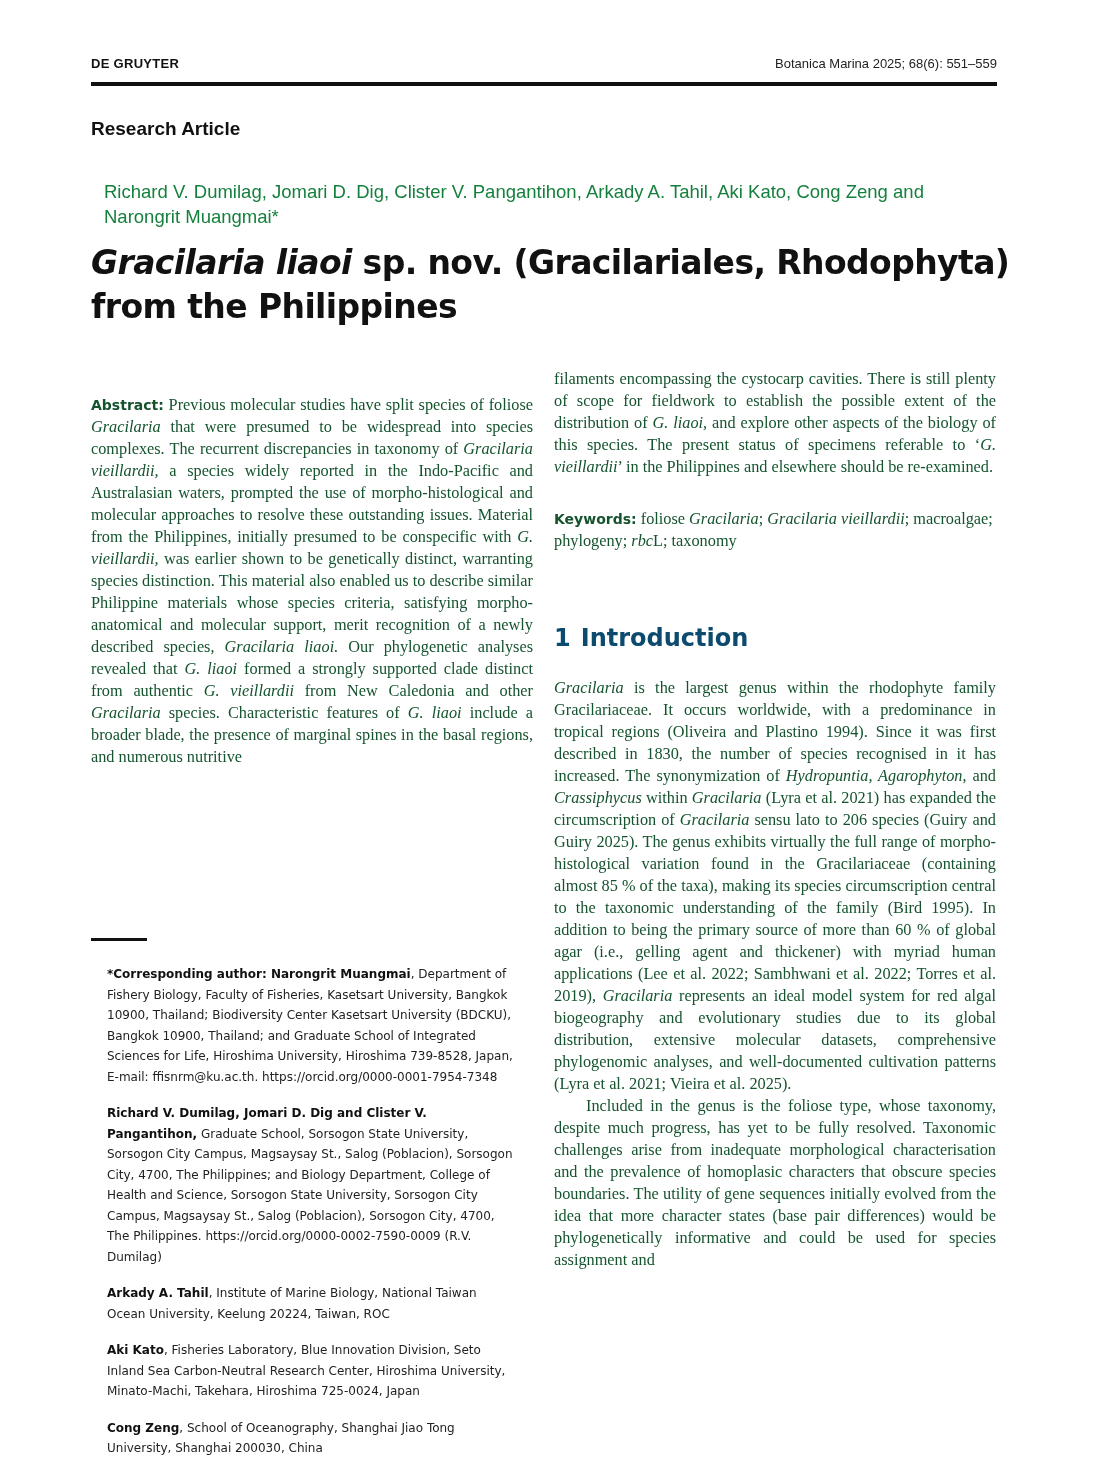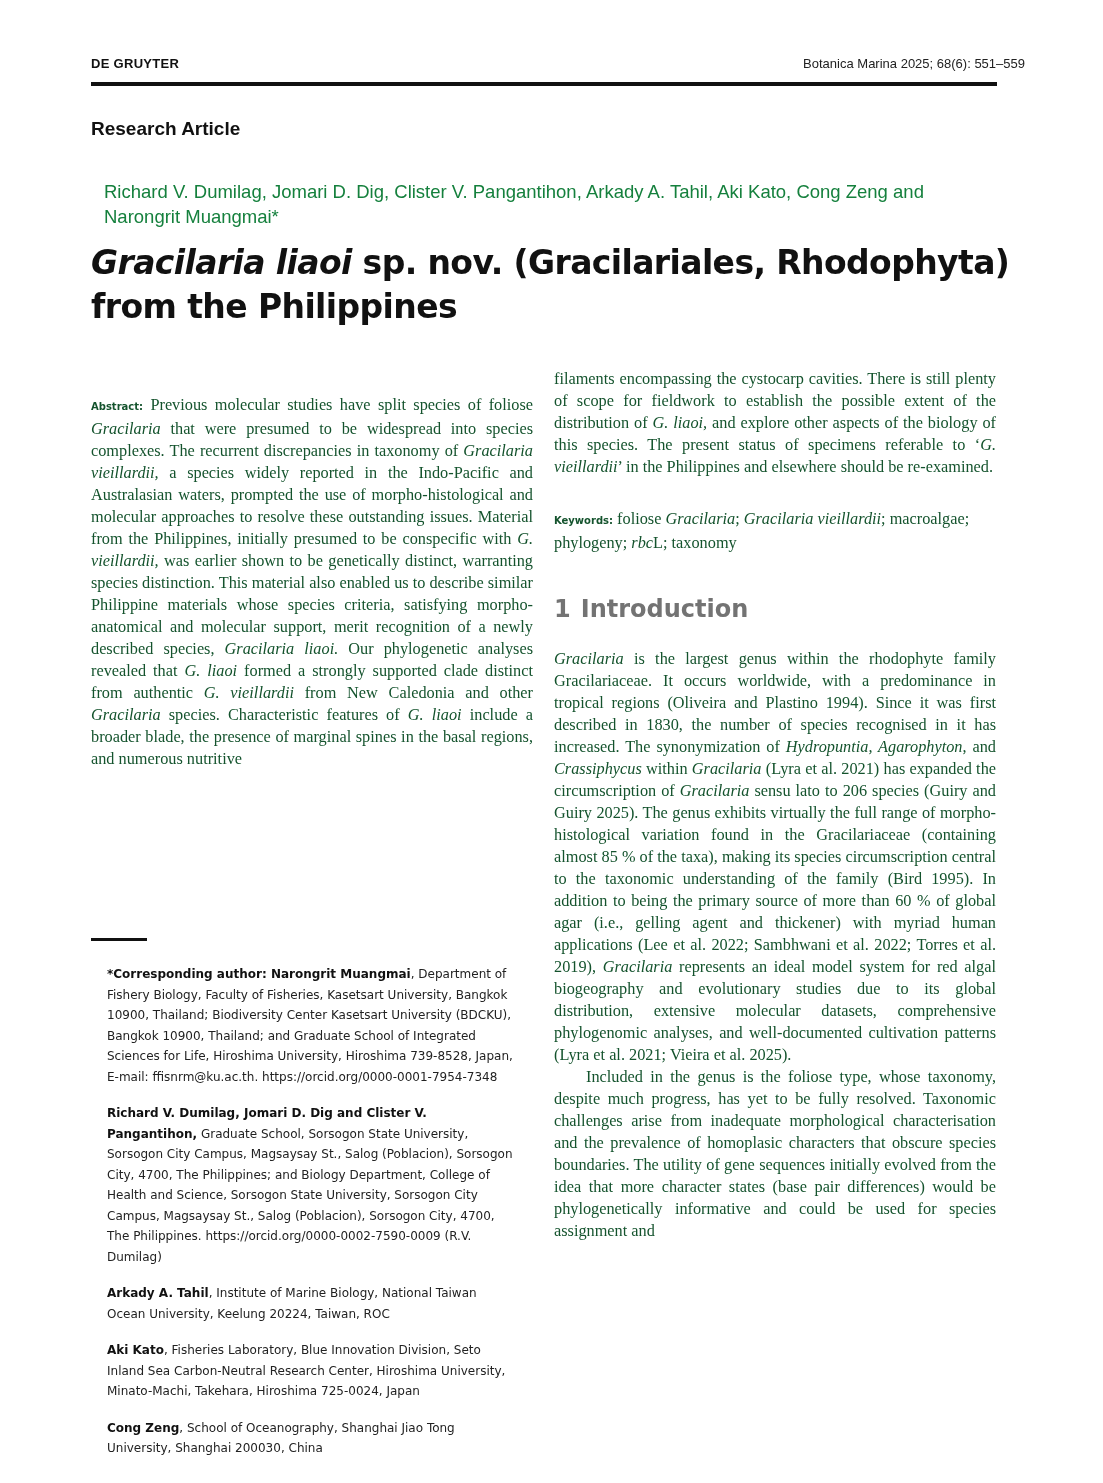--- a/index.html
+++ b/index.html
@@ -1,36 +1,36 @@
 <!DOCTYPE html>
 <html><head>
 <meta charset="utf-8">
 <style>
   html, body { margin: 0; padding: 0; background: #ffffff; }
   body { width: 1103px; height: 1483px; position: relative; overflow: hidden; color: #1a1a1a; }
-  .header { position: absolute; left: 91px; top: 56px; width: 906px; height: 14px; padding-left: 28px; }
+  .header { position: absolute; left: 91px; top: 56px; width: 906px; height: 14px; }
   .publisher { position: absolute; left: 0; top: 0; font-family: "Liberation Sans", sans-serif; font-weight: bold; font-size: 13px; letter-spacing: 0.3px; color: #111; }
   .journal-ref { position: absolute; right: 0; top: 0; font-family: "Liberation Sans", sans-serif; font-size: 13px; color: #222; }
   .rule { position: absolute; left: 91px; top: 82px; width: 906px; height: 4px; background: #111; }
   .article-type { position: absolute; left: 91px; top: 118px; font-family: "Liberation Sans", sans-serif; font-weight: bold; font-size: 19px; color: #111; }
   .authors { position: absolute; left: 104px; top: 179px; width: 900px; font-family: "Liberation Sans", sans-serif; font-size: 18.5px; line-height: 25px; color: #15803d; }
   .title { position: absolute; left: 91px; top: 241px; width: 920px; font-family: "DejaVu Sans", sans-serif; font-weight: bold; font-size: 33px; line-height: 44px; color: #111; letter-spacing: -0.6px; }
   .title i { font-style: italic; }
   .col-left { position: absolute; left: 91px; top: 371px; width: 442px; }
   .col-right { position: absolute; left: 554px; top: 368px; width: 442px; }
   .meta { font-family: "DejaVu Sans", sans-serif; font-size: 12px; line-height: 20.5px; color: #222; }
   .body-text { font-family: "Liberation Serif", serif; font-size: 16.3px; line-height: 22px; text-align: justify; color: #14532d; }
   .abstract { margin-top: 23px; }
-  .label-bold { font-family: "DejaVu Sans", sans-serif; font-weight: bold; font-size: 10px; }
+  .label-bold { font-family: "DejaVu Sans", sans-serif; font-weight: bold; font-size: 14px; }
   .footnote-rule { position: absolute; left: 91px; top: 938px; width: 56px; height: 3px; background: #111; }
   .footnotes { position: absolute; left: 91px; top: 948px; width: 442px; font-family: "DejaVu Sans", sans-serif; font-size: 12px; line-height: 20.5px; color: #222; }
   .footnotes p { margin: 16px; }
   .footnotes b { color: #111; }
   .keywords { margin-top: 30px; }
-  .section-heading { margin-top: 40px; font-family: "DejaVu Sans", sans-serif; font-weight: bold; font-size: 24px; line-height: 30px; color: #737373; }
+  .section-heading { margin-top: 71px; font-family: "DejaVu Sans", sans-serif; font-weight: bold; font-size: 24px; line-height: 30px; color: #0c4a6e; }
   .section-heading .num { margin-right: 10px; }
   .intro { margin-top: 24px; font-family: Liberation Serif, serif; }
   .intro p { margin: 0; }
   .intro p.indent { text-indent: 32px; }
   p { margin: 0; }
 </style>
 </head>
 <body>
 
 <div class="header">

